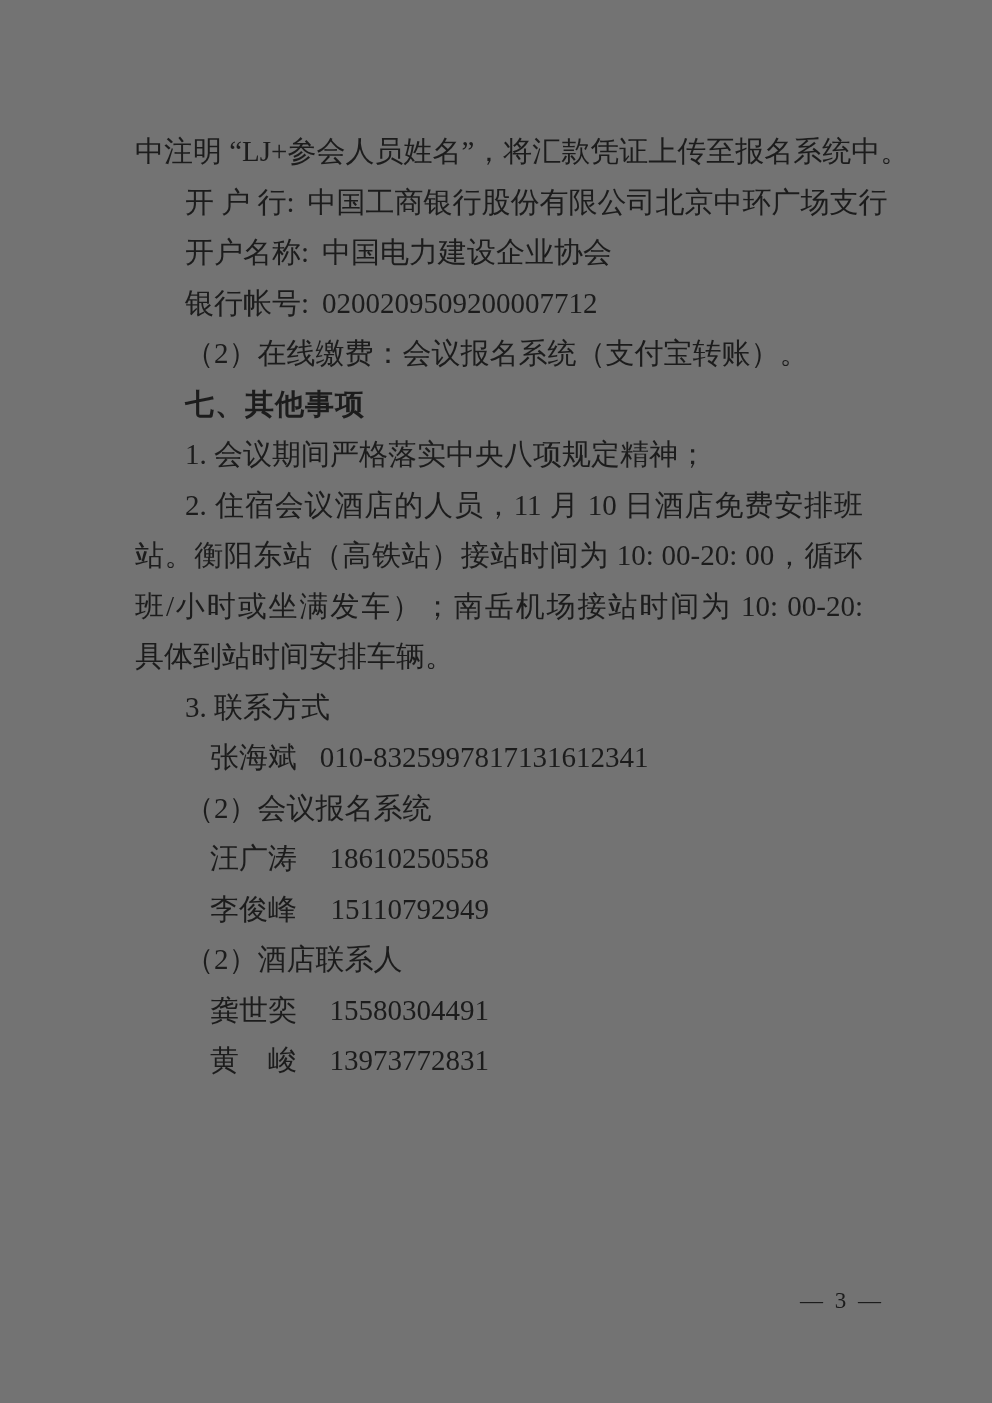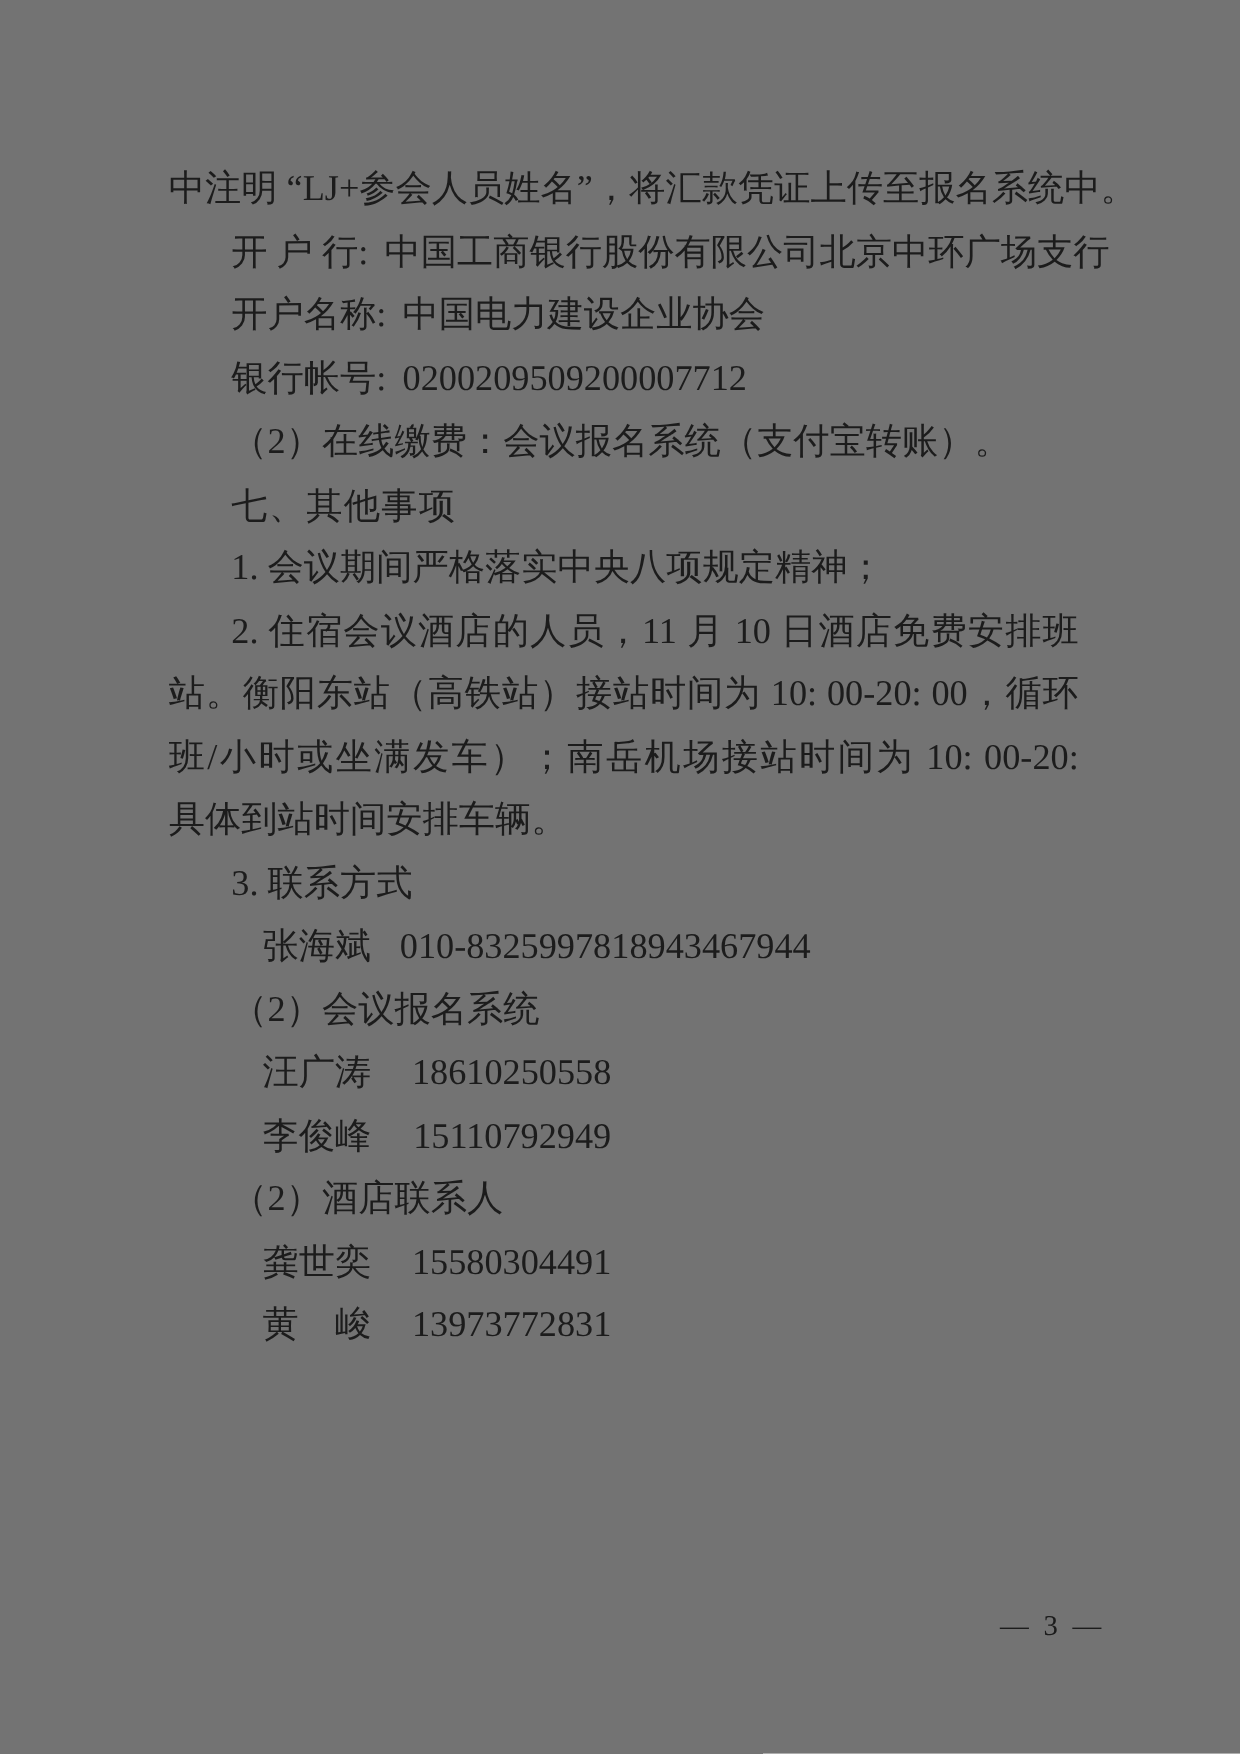--- a/index.html
+++ b/index.html
@@ -31,21 +31,21 @@
   .indent { padding-left: 50px; }
   .justify-full {
     white-space: normal;
     text-align: justify;
     text-align-last: justify;
     text-justify: inter-character;
     overflow: hidden;
   }
   .heading {
     font-family: "DejaVu Sans", "Liberation Sans", sans-serif;
-    font-weight: normal;
+    font-weight: bold;
     letter-spacing: 1px;
   }
   .kv .label { margin-right: 13px; }
   .contact-row { display: flex; text-align: right; }
   .contact-name { width: 112px; flex: 0 0 auto; }
   .contact-phone1 { width: 192px; flex: 0 0 auto; }
   .contact-phone2 { flex: 0 0 auto; }
   .page-num {
     position: absolute;
     left: 800px;
@@ -81,21 +81,21 @@
     <div class="line justify-full">站。衡阳东站（高铁站）接站时间为 10: 00-20: 00，循环班车（1</div>
     <div class="line justify-full">班/小时或坐满发车）；南岳机场接站时间为 10: 00-20: 00，依据</div>
     <div class="line">具体到站时间安排车辆。</div>
 
     <div class="line indent">3. 联系方式</div>
 
 
     <div class="line indent contact-row">
       <span class="contact-name">张海斌</span>
         <span class="contact-phone1">010-83259978</span>
-        <span class="contact-phone2">18943467944</span>
+        <span class="contact-phone2">17131612341</span>
     </div>
 
 
     <div class="line indent">（2）会议报名系统</div>
 
     <div class="line indent contact-row">
       <span class="contact-name">汪广涛</span>
         <span class="contact-phone1">18610250558</span>
     </div>
 

